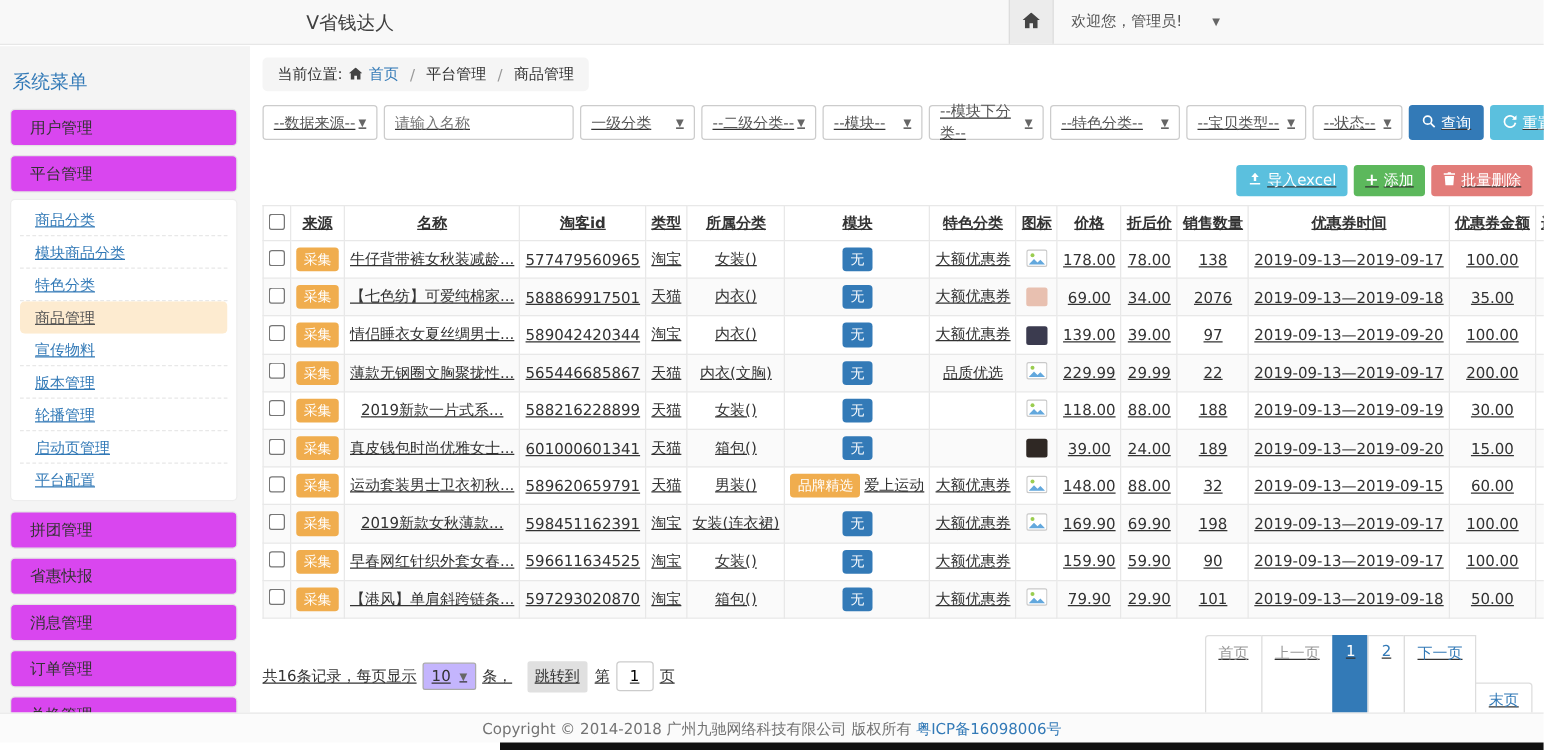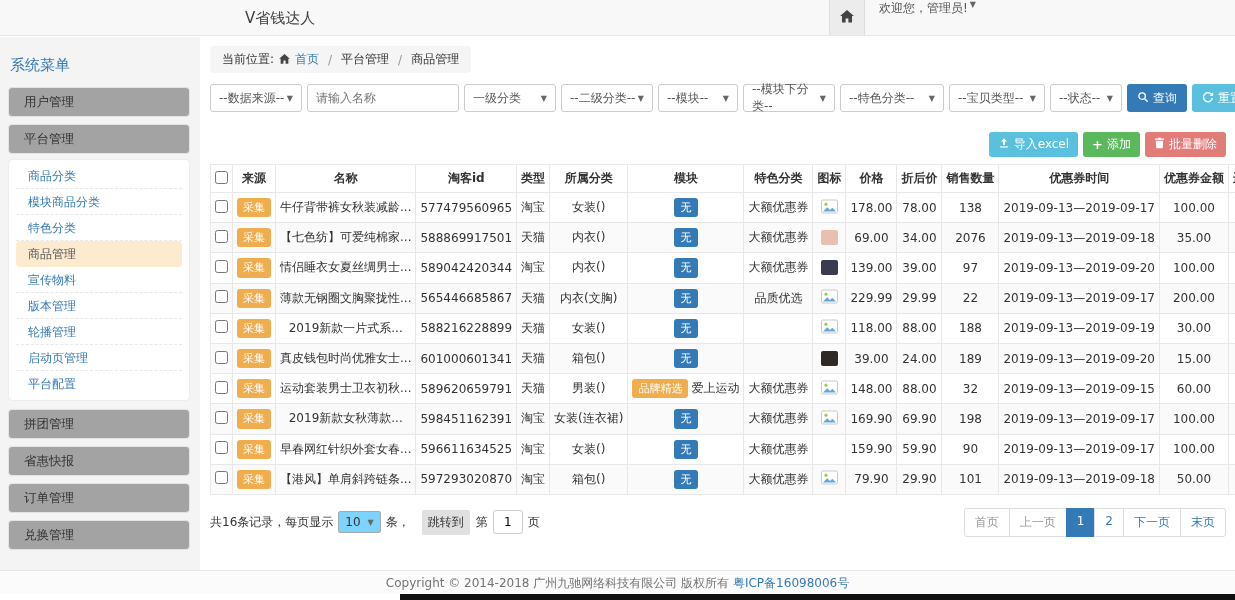--- a/index.html
+++ b/index.html
@@ -6,33 +6,33 @@
   html,body { width:1235px; height:600px; }
   body {
     position:relative; overflow:hidden; background:#fff;
     font-family:"DejaVu Sans","Liberation Sans",sans-serif; font-size:12px; color:#333;
   }
   
   .navbar { position:absolute; left:0; top:0; right:0; height:36px; background:#f8f8f8; border-bottom:1px solid #e7e7e7; z-index:5; }
   .brand { position:absolute; left:245px; top:0; line-height:36px; font-size:15px; color:#404040; }
   .nav-right { position:absolute; right:245px; top:0; height:35px; display:flex; align-items:stretch; }
   .home-box { width:36px; display:flex; align-items:center; justify-content:center; background:#ececec; border-left:1px solid #ddd; border-right:1px solid #ddd; cursor:pointer; }
-  .welcome { display:flex; align-items:flex-start; gap:2px; padding:0 14px; color:#555; cursor:pointer; }
+  .welcome { display:flex; align-items:center; gap:24px; padding:0 14px; color:#555; cursor:pointer; }
   .caret-sm { font-size:8px; color:#666; }
   
   .sidebar-bg { position:absolute; left:0; top:37px; width:200px; bottom:30px; background:#f4f4f4; }
   .sidebar { position:absolute; left:8px; top:48px; width:182px; }
   .sidebar-title { color:#337ab7; font-weight:normal; font-size:15px; margin:8px 0 12px 2px; }
-  .menu-header { height:30px; line-height:28px; padding-left:15px; background:#a3a3a3; border:1px solid #e3e3e3; border-radius:4px; margin-bottom:7px; color:#333; font-size:12.5px; cursor:pointer; }
+  .menu-header { height:30px; line-height:28px; padding-left:15px; background:#d946ef; border:1px solid #e3e3e3; border-radius:4px; margin-bottom:7px; color:#333; font-size:12.5px; cursor:pointer; }
   .submenu { background:#fff; border:1px solid #ededed; border-radius:4px; margin:-2px 0 8px; padding:3px 7px; }
-  .sub-item { height:26px; line-height:26px; padding-left:12px; color:#337ab7; border-bottom:1px dashed #e8e8e8; cursor:pointer; }
+  .sub-item { height:26px; line-height:26px; padding-left:12px; color:#337ab7; border-bottom:1px dashed #e8e8e8; cursor:pointer;text-decoration:underline; }
   .sub-item:last-child { border-bottom:none; }
   .sub-item.active { background:#fdebd0; border-radius:4px; color:#555; border-bottom:1px dashed transparent; }
   
-  .main { position:absolute; left:210px; top:46px; width:1016px; }
+  .main { position:absolute; left:210px; top:46px; width:1016px;text-decoration:underline; }
   .breadcrumb { display:inline-flex; align-items:center; gap:5px; background:#f5f5f5; border-radius:4px; padding:5px 12px; color:#333; }
   .breadcrumb a { color:#337ab7; text-decoration:none; cursor:pointer; }
   .bc-sep { color:#999; margin:0 4px; }
   
   .filter-row { display:flex; align-items:flex-end; gap:5px; margin-top:11px; }
   .f-select { display:inline-flex; justify-content:space-between; align-items:center; border:1px solid #ccc; border-radius:3px; height:28px; padding:0 8px; background:#fff; color:#555; cursor:pointer; flex:none; }
   .f-input { height:28px; border:1px solid #ccc; border-radius:3px; padding:0 8px; font-size:12px; font-family:inherit; flex:none; }
   .btn { display:inline-flex; align-items:center; justify-content:center; gap:4px; border:none; border-radius:3px; color:#fff; font-size:12px; font-family:inherit; padding:0 10px; height:28px; cursor:pointer; flex:none; }
   .btn-primary { background:#337ab7; } .btn-info { background:#5bc0de; }
   .btn-success { background:#5cb85c; } .btn-danger-light { background:#e27c79; }
@@ -46,27 +46,27 @@
   th { font-weight:bold; background:#fff; }
   tbody tr:nth-child(even) { background:#fafafa; }
   .tag { display:inline-block; min-width:24px; padding:3px 6px; border-radius:3px; color:#fff; font-size:11px; line-height:1.2; cursor:pointer; }
   .tag-orange { background:#f0ad4e; }
   .tag-blue { background:#337ab7; }
   .module-text { margin-left:3px; color:#333; }
   .thumb { display:inline-block; width:17px; height:15px; border-radius:2px; vertical-align:middle; }
   
   .pager-row { display:flex; justify-content:space-between; align-items:center; margin-top:13px; color:#333; }
   .pager-left { display:flex; align-items:center; }
-  .mini-select { display:inline-flex; align-items:center; gap:7px; border:1px solid #aaa; border-radius:2px; padding:3px 6px; background:#7dd3fc; margin:0 5px; cursor:pointer; }
+  .mini-select { display:inline-flex; align-items:center; gap:7px; border:1px solid #aaa; border-radius:2px; padding:3px 6px; background:#c4b5fd; margin:0 5px; cursor:pointer; }
   .jump-chip { background:#e0e0e0; padding:4px 6px; border-radius:2px; margin:0 6px 0 12px; cursor:pointer; }
   .page-input { width:30px; height:24px; border:1px solid #ccc; border-radius:3px; text-align:center; margin:0 5px; font-size:12px; font-family:inherit; }
   .pager-right { display:flex; }
   .pg-btn { border:1px solid #ddd; padding:5px 10px; margin-left:-1px; color:#337ab7; background:#fff; cursor:pointer; }
   .pg-btn:first-child { border-radius:3px 0 0 3px; margin-left:0; }
-  .pg-btn:last-child { border-radius:0 3px 3px 0; }
+  .pg-btn:last-child { border-radius:0 3px 3px 0;margin-top:38px; }
   .pg-btn.disabled { color:#999; }
   .pg-btn.active { background:#337ab7; border-color:#337ab7; color:#fff; }
   
   .footer { position:absolute; left:0; right:0; bottom:6px; height:24px; line-height:24px; border-top:1px solid #e7e7e7; background:#fbfbfb; text-align:center; color:#737373; }
   .footer a { color:#337ab7; text-decoration:none; cursor:pointer; }
   .screen-strip { position:absolute; left:400px; right:0; bottom:0; height:6px; background:#101010; }
 </style>
 </head>
 <body>
 
@@ -99,20 +99,21 @@
         <div class="sub-item">特色分类</div>
         <div class="sub-item active">商品管理</div>
         <div class="sub-item">宣传物料</div>
         <div class="sub-item">版本管理</div>
         <div class="sub-item">轮播管理</div>
         <div class="sub-item">启动页管理</div>
         <div class="sub-item">平台配置</div>
       </div>
       <div class="menu-header">拼团管理</div>
       <div class="menu-header">省惠快报</div>
+      <div class="menu-header">消息管理</div>
       <div class="menu-header">订单管理</div>
       <div class="menu-header">兑换管理</div>
     </div>
 </div>
 
 <div class="main">
 
   <div class="breadcrumb">
     <span>当前位置:</span>
     <span>

